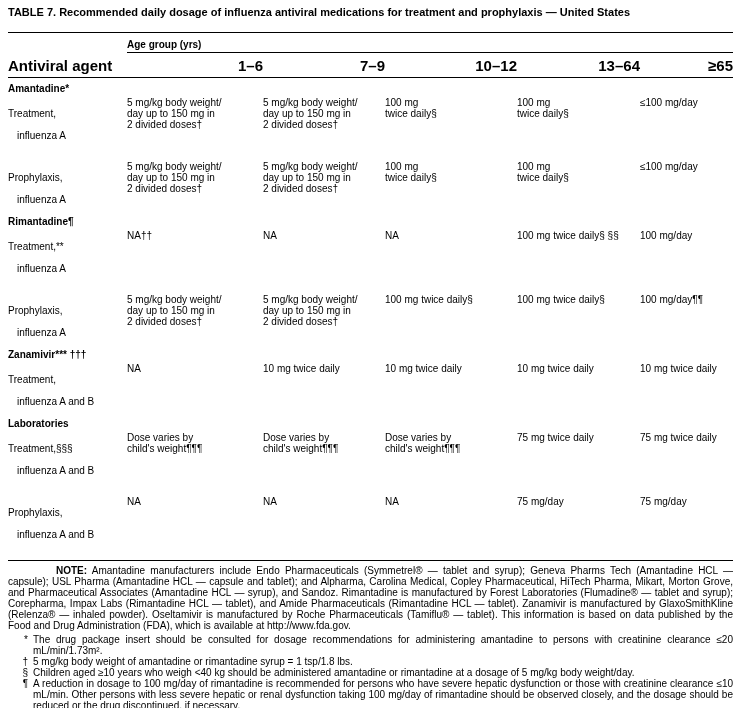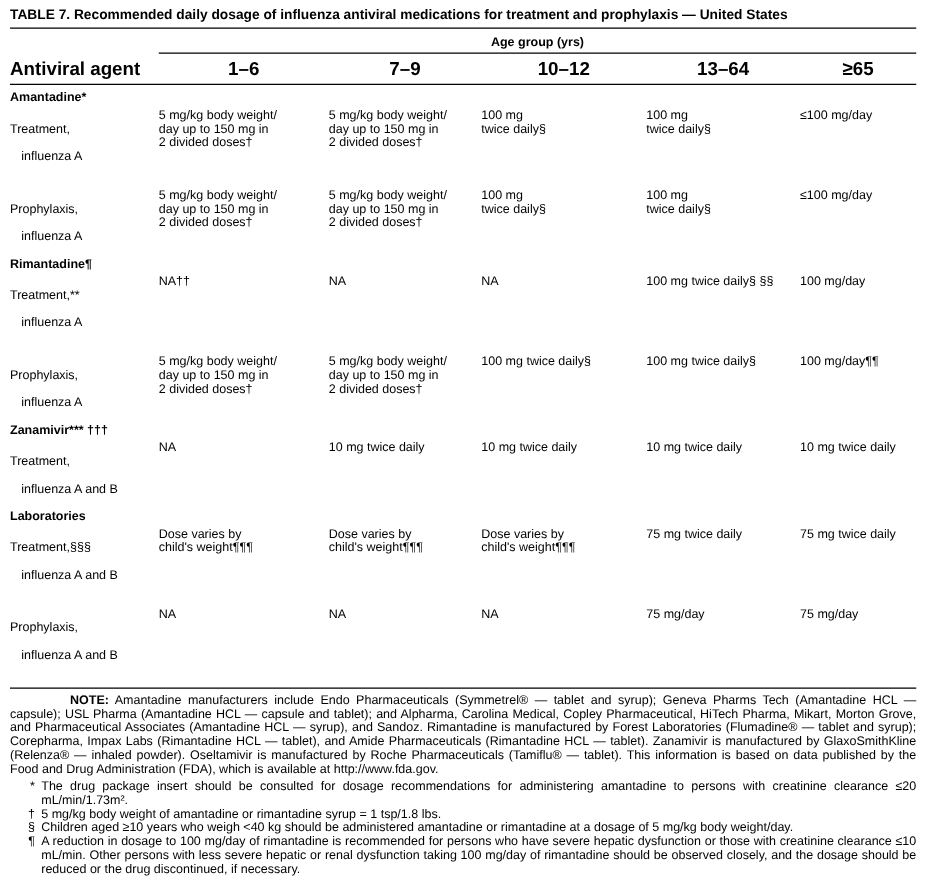--- a/index.html
+++ b/index.html
@@ -6,35 +6,35 @@
   html, body { background: #ffffff; }
   body {
     width: 741px; height: 708px; overflow: hidden;
     font-family: "Liberation Sans", "DejaVu Sans", sans-serif;
     color: #000;
   }
   .page { padding: 6px 8px 2px 8px; }
 
   .title {
     font-size: 11px; font-weight: bold; line-height: 13px;
-    padding-bottom: 3px; border-bottom: 1px solid #000;
+    padding-bottom: 13px; border-bottom: 1px solid #000;
   }
 
   
   .hr1 { display: grid; grid-template-columns: 119px 1fr; margin-top: 6px; }
   .age-group {
-    text-align: center; font-size: 10px; font-weight: bold;
+    text-align: left; font-size: 10px; font-weight: bold;
     padding-bottom: 2px; border-bottom: 1px solid #000;
   }
   .hr2 {
     display: grid; grid-template-columns: 119px 136px 122px 132px 123px 1fr;
     align-items: end; font-size: 15px; font-weight: bold;
     padding: 4px 0 3px 0; border-bottom: 1px solid #000;
   }
-  .hr2 .col-head { text-align: center; }
+  .hr2 .col-head { text-align: right; }
 
   
   .section-head { font-size: 10px; font-weight: bold; margin-top: 0; line-height: 12px; }
   .section-head.first { margin-top: 5px; }
   .row {
     display: grid; grid-template-columns: 119px 136px 122px 132px 123px 1fr;
     font-size: 10px; line-height: 11px; margin-top: 2px;
   }
   .row + .row { margin-top: 9px; }
   .cell { white-space: pre-line; padding-right: 8px; }

